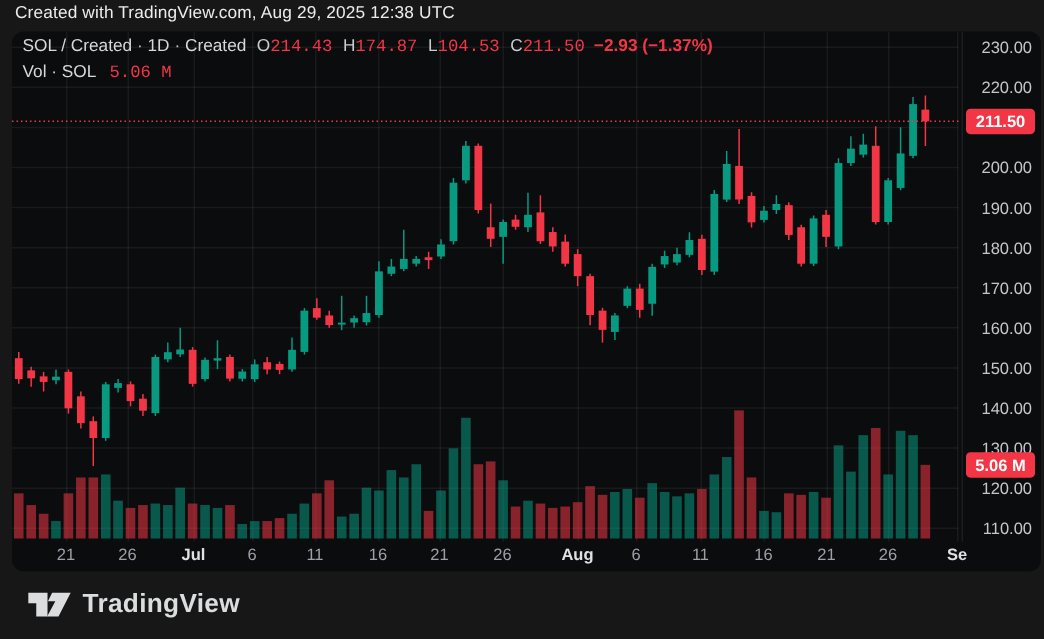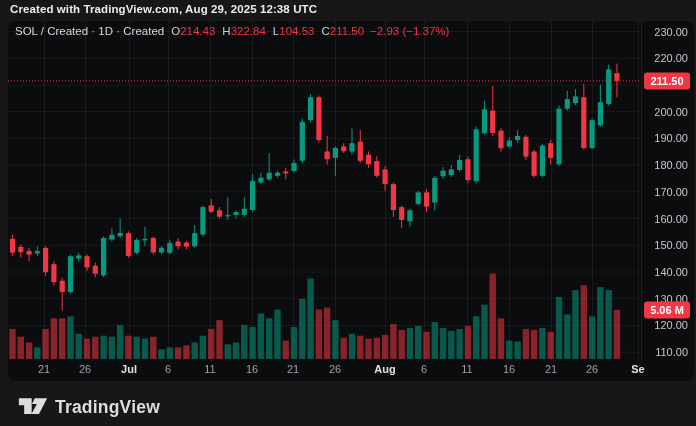--- a/index.html
+++ b/index.html
@@ -4,38 +4,38 @@
 <style>
   html,body{margin:0;padding:0;}
   body{
     width:696px;height:426px;overflow:hidden;position:relative;
     background:#171717;
     font-family:"Liberation Sans", sans-serif;
     -webkit-font-smoothing:antialiased;
   }
   #attribution{
     position:absolute;left:10px;top:3px;
-    font-size:11.5px;font-weight:700;color:#ebecee;letter-spacing:.1px;
+    font-size:11.5px;font-weight:400;color:#ebecee;letter-spacing:.1px;
   }
   #pane{
     position:absolute;left:8px;top:21px;width:686px;height:360px;
     background:#0b0c0d;border-radius:8px;overflow:hidden;
   }
   #legend{
     position:absolute;left:7px;top:2px;z-index:5;
     font-size:11.5px;line-height:17px;color:#d5d8dd;white-space:nowrap;
   }
   #legend .dim{color:#bfc2c9;}
   #legend .lab{color:#c9ccd2;margin-left:7px;}
-  #legend .val{color:#f23645;}
-  #legend .chg{color:#f23645;margin-left:6px;}
+  #legend .val{color:#f23645;font-family:Liberation Mono, monospace;}
+  #legend .chg{color:#f23645;margin-left:6px;font-weight:bold;}
   #chart{position:absolute;left:0;top:0;}
   #footer{
     position:absolute;left:18px;top:392px;height:30px;
-    display:flex;align-items:center;gap:7px;
+    display:flex;align-items:flex-start;gap:7px;
   }
   #brand-text{font-size:17.5px;font-weight:700;color:#dcddDF;letter-spacing:.2px;}
   .axis-price{font-size:11px;fill:#c4c6cb;}
   .axis-time{font-size:11px;fill:#9da0a8;}
   .axis-time.month{fill:#dfe1e5;font-weight:700;}
   .badge-text{font-size:11px;fill:#ffffff;font-weight:600;}
 </style>
 </head>
 <body>
 
@@ -327,21 +327,25 @@
       <text x="659" y="63.932" text-anchor="middle" class="badge-text">211.50</text>
       <rect x="636" y="280.418" width="46" height="17" rx="3" fill="#F23645"></rect>
       <text x="659" y="292.918" text-anchor="middle" class="badge-text">5.06 M</text>
     </svg>
   <div id="legend">
     <div>
       <span>SOL / Created</span>
       <span class="dim">·</span>
       <span>1D</span>
       <span class="dim">·</span>
-      <span>Created</span><span class="lab">O</span><span class="val">214.43</span><span class="lab">H</span><span class="val">322.84</span><span class="lab">L</span><span class="val">104.53</span><span class="lab">C</span><span class="val">211.50</span><span class="chg">−2.93 (−1.37%)</span>
+      <span>Created</span><span class="lab">O</span><span class="val">214.43</span><span class="lab">H</span><span class="val">174.87</span><span class="lab">L</span><span class="val">104.53</span><span class="lab">C</span><span class="val">211.50</span><span class="chg">−2.93 (−1.37%)</span>
+    </div>
+    <div>
+      <span>Vol · SOL</span>
+      <span class="val" style="margin-left:6px">5.06 M</span>
     </div>
   </div>
 </div>
 
 <div id="footer">
   <svg width="30" height="24" viewBox="0 0 34 26">
     <path d="M1 3 h14.5 v18 h-8.5 v-10 h-6 z" fill="#dcddDF"></path>
     <path d="M19 3 h14 l-9.2 18 h-8.6 l6.2 -11.5 h-5.6 z" fill="#dcddDF"></path>
   </svg>
   <span id="brand-text">TradingView</span>

